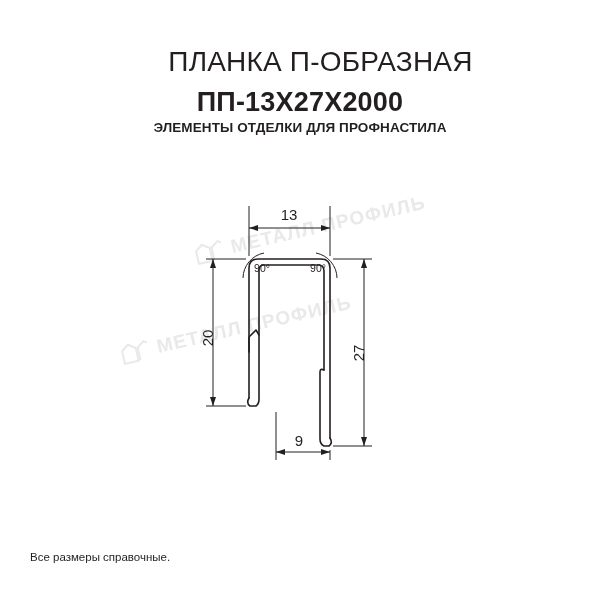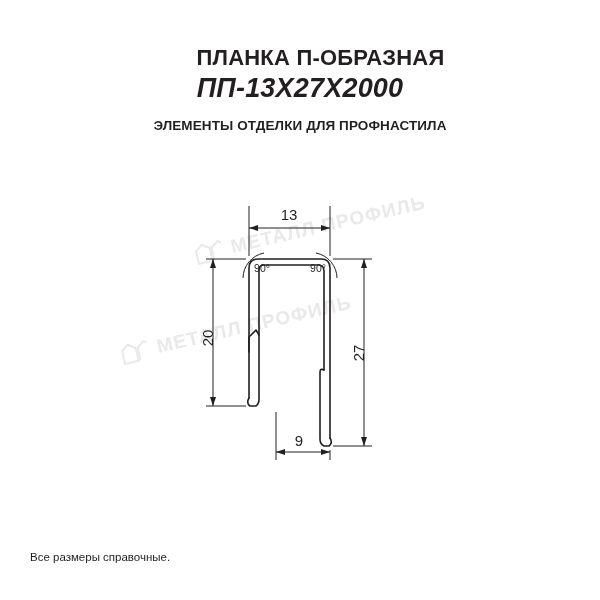--- a/index.html
+++ b/index.html
@@ -22,40 +22,38 @@
 
   
   .header {
     position: absolute;
     left: 0;
     right: 0;
     top: 44px;
     text-align: center;
   }
   .title-line-1 {
-    font-size: 22px;
-    font-weight: bold;
+    font-size: 28px;
+    font-weight: normal;
     letter-spacing: 0.2px;
     line-height: 1.25;
     white-space: nowrap;
     padding-left: 41px;
   }
   .title-line-2 {
     font-size: 27px;
     font-weight: bold;
     letter-spacing: 0.2px;
     line-height: 1.25;
-    margin-top: 0;
-    white-space: nowrap;
-    font-style: italic;
+    margin-top: 7px;
+    white-space: nowrap;
   }
   .subtitle {
     font-size: 13.5px;
     font-weight: bold;
-    margin-top: 13px;
     letter-spacing: 0.1px;
     white-space: nowrap;
   }
 
   
   .watermark {
     position: absolute;
     color: #e9e9e9;
     font-size: 19px;
     font-weight: bold;

